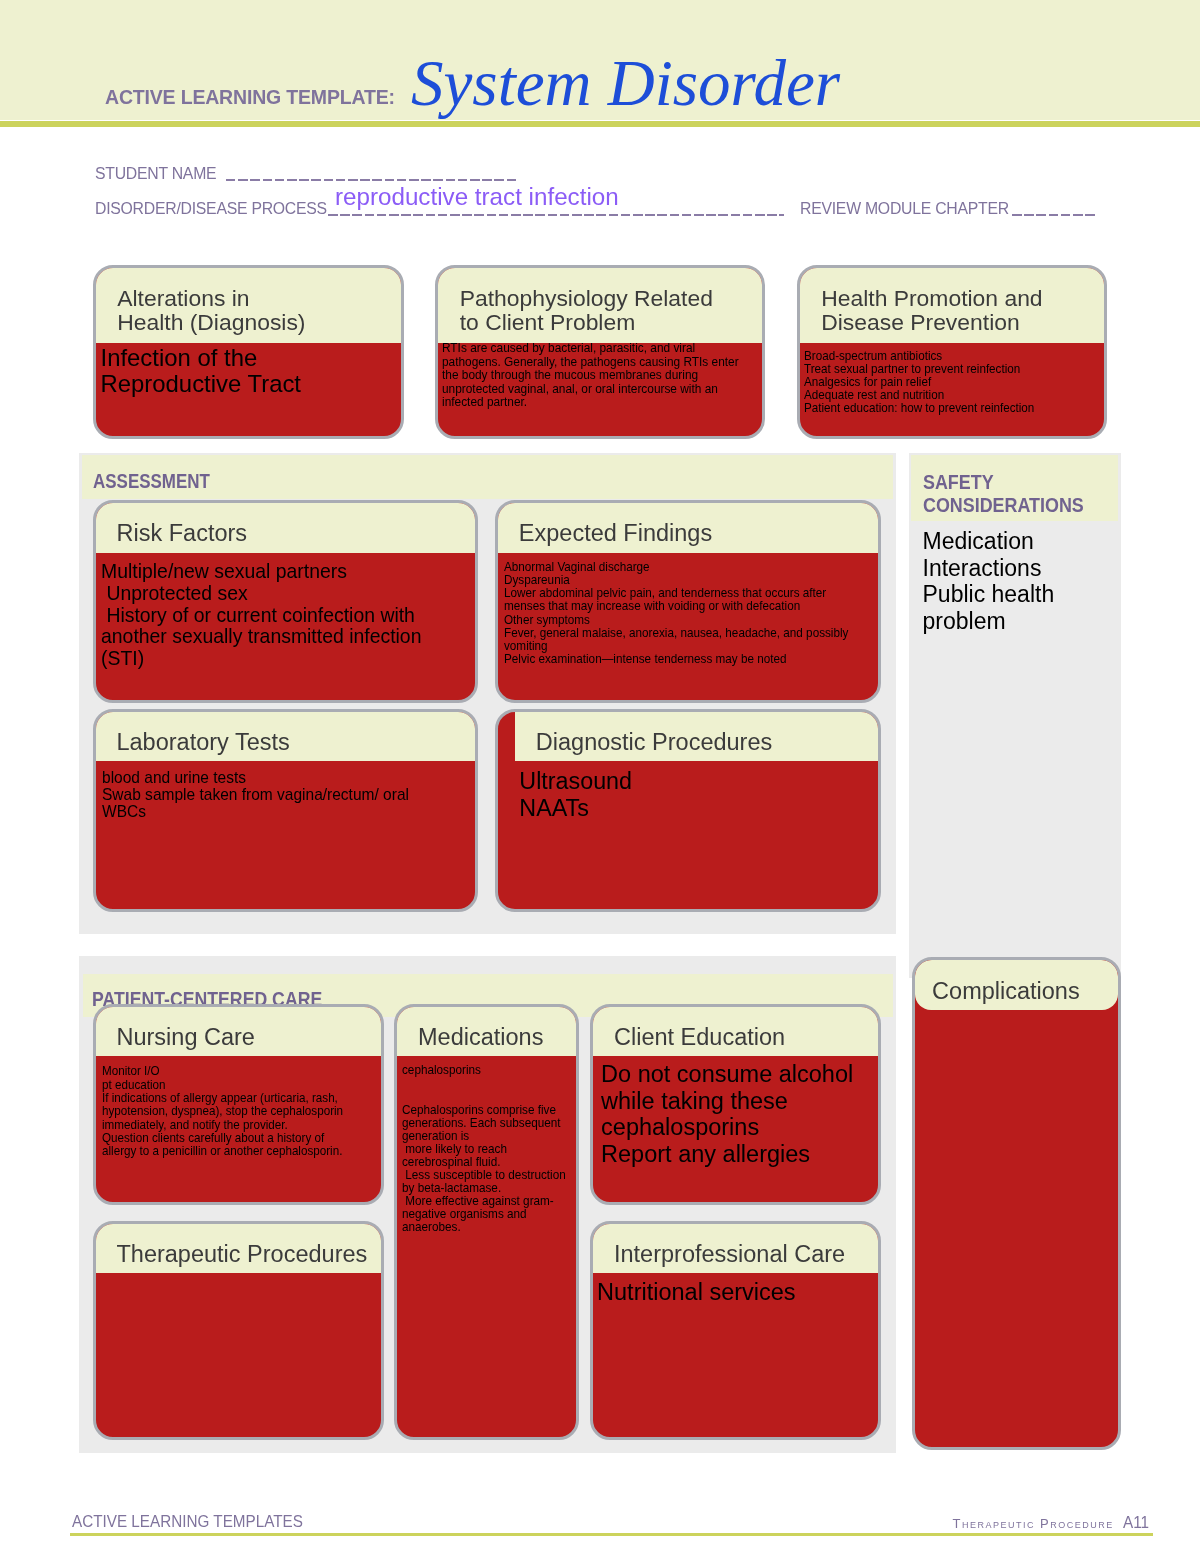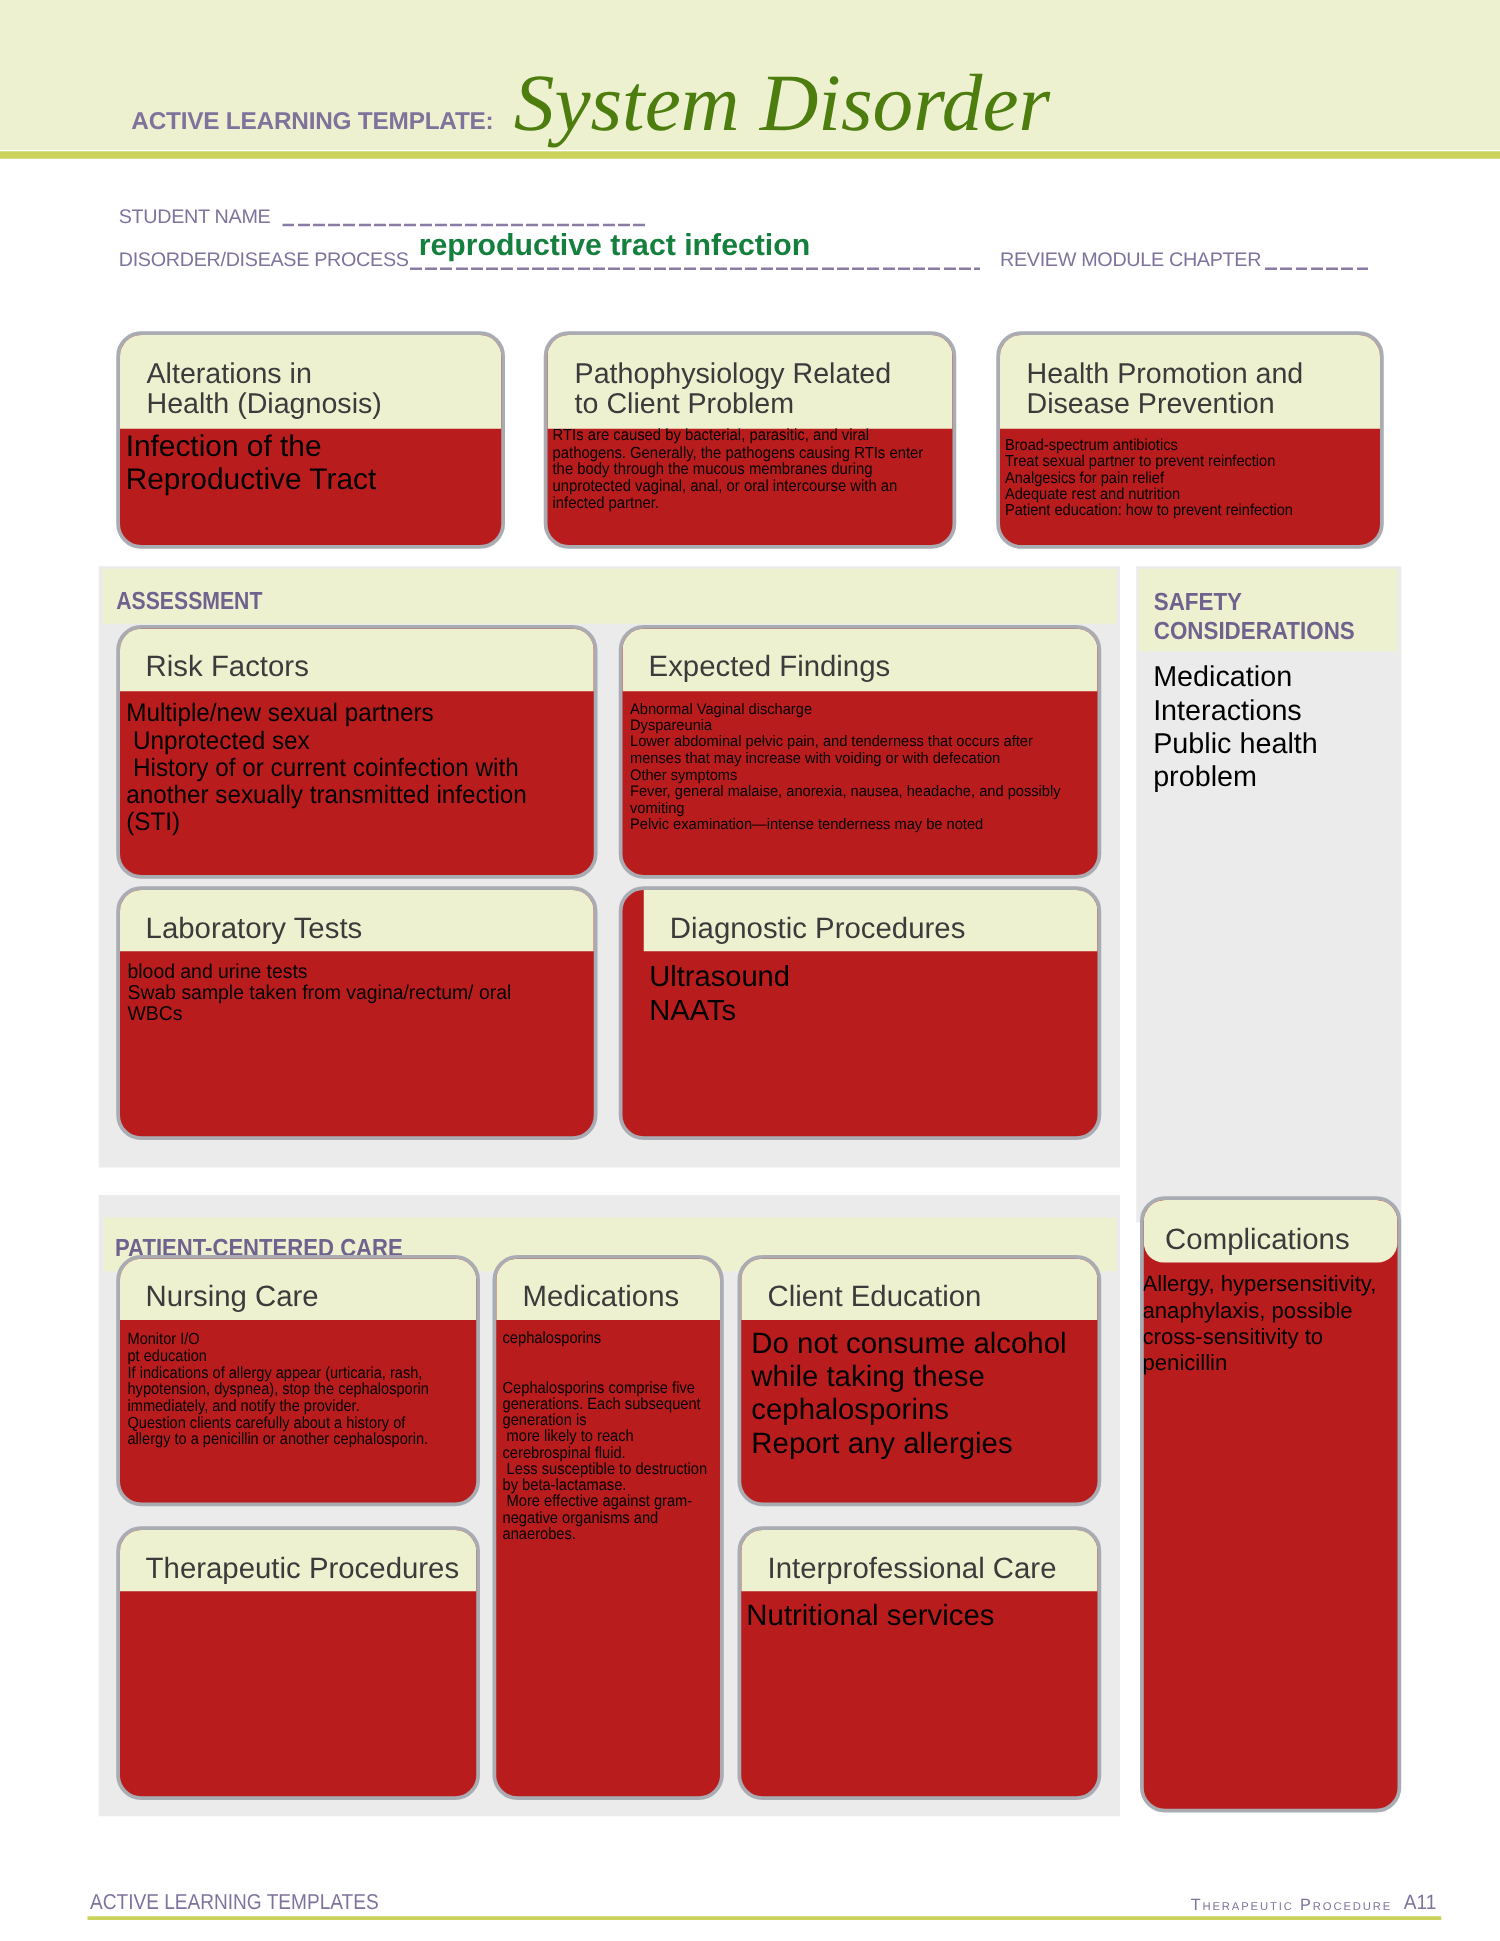--- a/index.html
+++ b/index.html
@@ -12,21 +12,21 @@
     position:relative;overflow:hidden;
   }
   .page{position:absolute;left:0;top:0;width:1200px;height:1553px;}
 
   
   .hdr-band{position:absolute;left:0;top:0;width:1200px;height:120px;background:#eef1d0;}
   .hdr-rule{position:absolute;left:0;top:121px;width:1200px;height:6px;background:#ccd35c;}
   .hdr-kicker{position:absolute;left:105px;top:88px;font-size:19.5px;letter-spacing:-0.18px;
     font-weight:700;color:#7f739c;font-family:"Liberation Sans",sans-serif;line-height:19.5px;}
   .hdr-title{position:absolute;left:411px;top:49.5px;font-size:65px;font-style:italic;
-    color:#4d7c0f;font-family:"Liberation Serif",serif;letter-spacing:0px;line-height:66px;}
+    color:#1d4ed8;font-family:"Liberation Serif",serif;letter-spacing:0px;line-height:66px;}
 
   
   .lbl{color:#7f739c;font-size:15.8px;letter-spacing:-0.25px;font-family:"Liberation Sans",sans-serif;
        line-height:16px;white-space:nowrap;}
   .rowline{position:absolute;}
 
   
   .card{position:absolute;border:3px solid #a9acb3;border-radius:20px;background:#b91c1c;
     box-sizing:border-box;overflow:hidden;}
   .card > .cap{background:#eef1d0;box-sizing:border-box;width:100%;}
@@ -36,21 +36,21 @@
   
   .panel{position:absolute;background:#ebebeb;}
   .panel > .ptitle{background:#eef1d0;position:absolute;}
   .ptitle span{color:#70628f;font-weight:700;font-size:19.9px;line-height:19.9px;
      display:inline-block;transform:scaleX(0.87);transform-origin:0 0;white-space:pre-line;}
 
   
   .b-lg{font-size:23.9px;line-height:25.4px;}
   .b-md{font-size:17px;line-height:22px;}
   .b-sm{font-size:12.7px;line-height:12.85px;transform:scaleX(0.92);transform-origin:0 0;}
-  .handwrite{font-size:24.2px;color:#15803d;font-family:"Liberation Sans",sans-serif;font-weight:bold;}
+  .handwrite{font-size:24.2px;color:#8b5cf6;font-family:"Liberation Sans",sans-serif;}
   .dashrule{height:2px;
     background-image:repeating-linear-gradient(to right,#8a7ca6 0,#8a7ca6 9.5px,transparent 9.5px,transparent 12.2px);}
 
   
   #box0{left:92.5px;top:265px;width:311.5px;height:173.5px;}
   #box0 .cap{height:75px;padding:19.4px 0 0 21.7px;}
   #box0 .cap-txt{font-size:22.9px;line-height:23.6px;display:block;}
   #box0 .body-txt{padding:2.2px 0 0 5.0px;}
 
   #box1{left:435px;top:265px;width:330px;height:173.5px;}
@@ -227,21 +227,20 @@
     <div class="body-txt b-lg" id="safety-body">Medication
 Interactions
 Public health
 problem</div>
   </div>
 
   <div class="card" id="compCard">
     <div class="cap">
         <span class="cap-txt">Complications</span>
       </div>
-    <div class="body-txt b-md">Allergy, hypersensitivity, anaphylaxis, possible cross-sensitivity to penicillin</div>
   </div>
 
   <div class="panel" id="pcc-panel">
     <div class="ptitle" id="pcc-title"><span>PATIENT-CENTERED CARE</span></div>
   </div>
   <div class="card" id="pCard0">
     <div class="cap">
         <span class="cap-txt">Nursing Care</span>
       </div>
     <div class="body-txt b-sm">Monitor I/O

